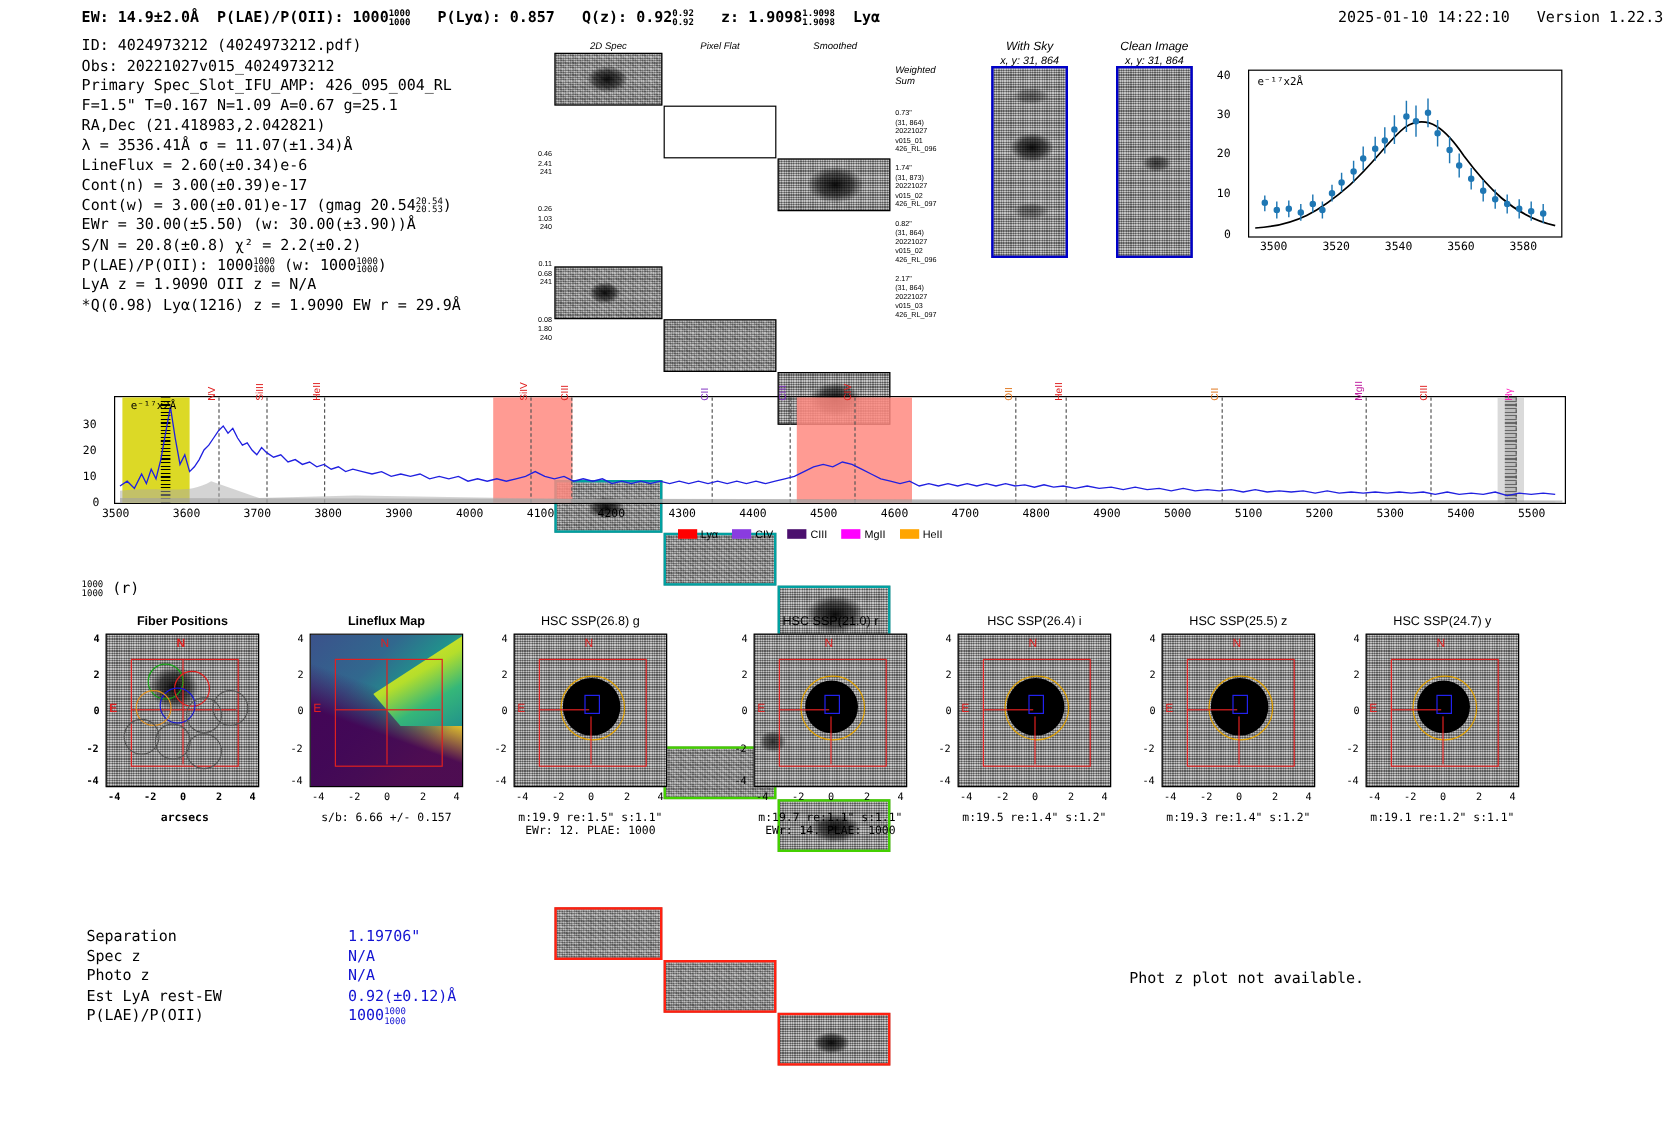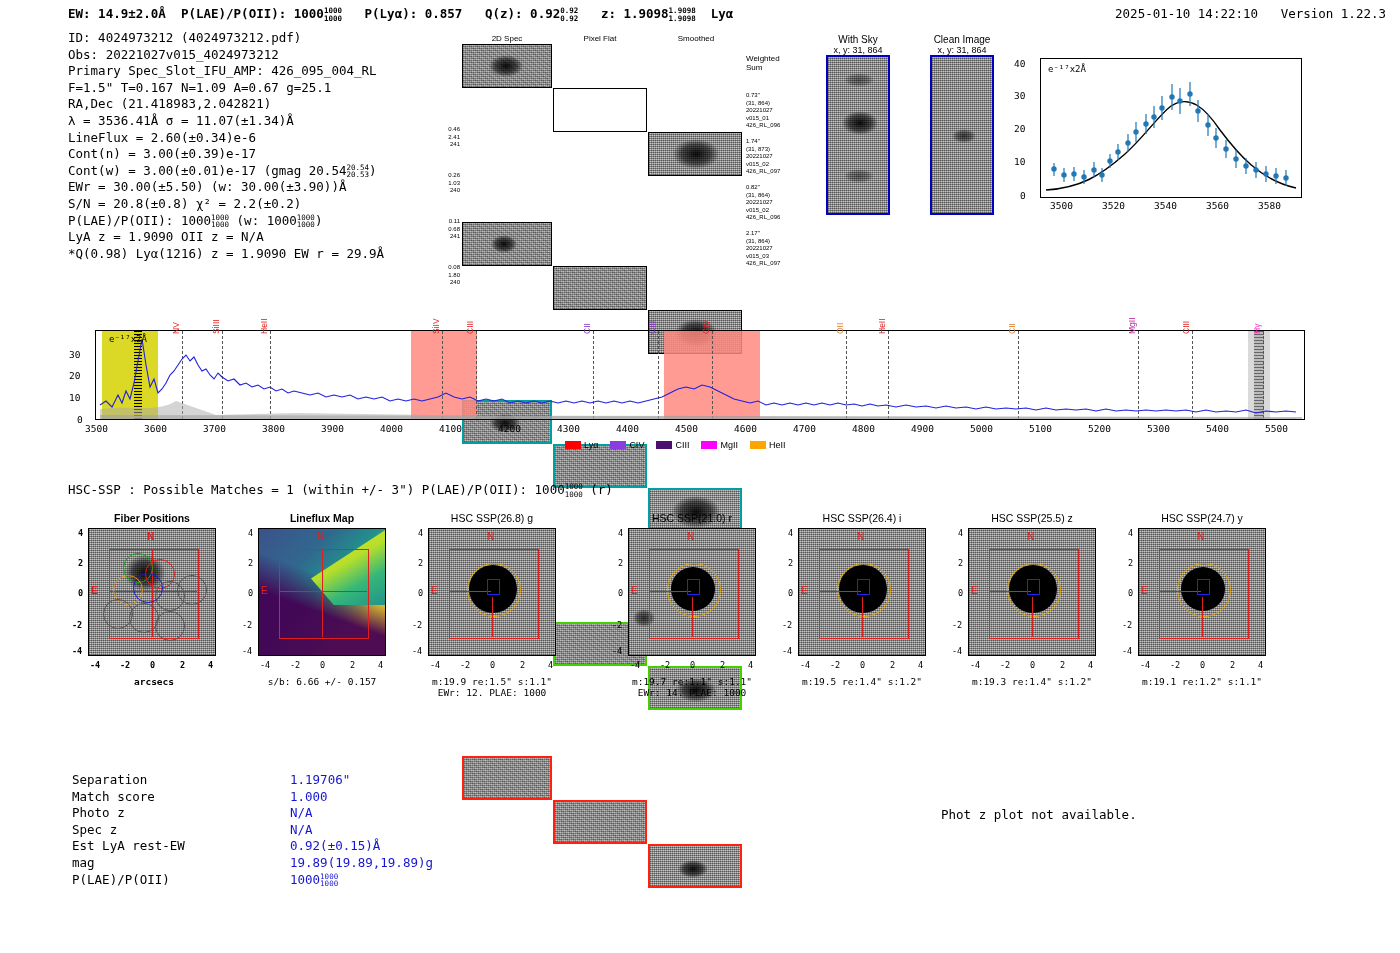--- a/index.html
+++ b/index.html
@@ -12,21 +12,21 @@
   #topline{top:6px;left:68px;font-size:12.5px;letter-spacing:0px;font-weight:bold;}
   #stamp{top:6px;right:14px;font-size:12.5px;}
   .frac{display:inline-block;font-size:7.5px;line-height:1.0;text-align:center;vertical-align:middle;}
   .frac span{display:block;}
 
   
   #infoblock{top:30px;left:68px;font-size:12.5px;line-height:16.6px;}
 
   
   #specpanel{top:34px;left:462px;}
-  .plabel{font-size:8px;text-align:center;font-family:"Liberation Sans",sans-serif;}
+  .plabel{font-size:8px;text-align:center;font-family:"Liberation Sans",sans-serif;font-style:italic;}
   .imgbox{border:1px solid #000;box-sizing:border-box;position:relative;overflow:hidden;}
   .noise{
     background-color:#9a9a9a;
     background-image:
       repeating-linear-gradient(0deg, rgba(0,0,0,.22) 0 1px, rgba(255,255,255,.18) 1px 2px),
       repeating-linear-gradient(90deg, rgba(0,0,0,.18) 0 1px, rgba(255,255,255,.14) 1px 2px),
       repeating-linear-gradient(37deg, rgba(0,0,0,.10) 0 2px, rgba(255,255,255,.10) 2px 4px);
   }
   .noisefine{
     background-color:#a2a2a2;
@@ -436,21 +436,21 @@
       <span>MgII</span>
     </div>
     <div style="display:flex;align-items:center;gap:3px;font-size:9px;font-family:'Liberation Sans',sans-serif;">
       <span class="swatch" style="background:#ffa500;"></span>
       <span>HeII</span>
     </div>
   </div>
 </div>
 
 <div class="abs mono nowrap" style="top:482px;left:68px;font-size:12.5px;">
-  <span>HSC-SSP : Possible Matches = 1 (within +/- 3")  P(LAE)/P(OII): 1000</span><span class="frac"><span>1000</span><span>1000</span></span>
+  <span class="frac"><span>1000</span><span>1000</span></span>
   <span>(r)</span>
 </div>
 
 <div class="abs" style="top:512px;left:62px;width:180px;font-weight:bold;">
   <div class="cuttitle" style="width:180px;">Fiber Positions</div>
   <div style="position:relative;margin-left:26px;margin-top:4px;">
     <div class="cut noisefine">
       <div class="blob" style="left:36px;top:26px;width:40px;height:36px;"></div>
       <div class="redbox" style="left:20px;top:20px;width:88px;height:88px;"></div>
       <div class="redcross" style="left:63px;top:20px;width:1px;height:88px;"></div>
@@ -640,21 +640,19 @@
     <div class="abs axlabel" style="left:32px;top:132px;">-2</div>
     <div class="abs axlabel" style="left:62px;top:132px;">0</div>
     <div class="abs axlabel" style="left:92px;top:132px;">2</div>
     <div class="abs axlabel" style="left:120px;top:132px;">4</div>
   </div>
   <div class="capt" style="width:180px;margin-top:20px;">m:19.1  re:1.2"  s:1.1"</div>
 </div>
 
 <div class="abs mono" id="bottomtab">
   <div><span class="k">Separation</span><span class="v">1.19706"</span></div>
-  <div><span class="k">Match score</span><span class="v">1.000</span></div>
+  <div><span class="k">Spec z</span><span class="v">N/A</span></div>
   <div><span class="k">Photo z</span><span class="v">N/A</span></div>
-  <div><span class="k">Spec z</span><span class="v">N/A</span></div>
-  <div><span class="k">Est LyA rest-EW</span><span class="v">0.92(±0.15)Å</span></div>
-  <div><span class="k">mag</span><span class="v">19.89(19.89,19.89)g</span></div>
+  <div><span class="k">Est LyA rest-EW</span><span class="v">0.92(±0.12)Å</span></div>
   <div><span class="k">P(LAE)/P(OII)</span><span class="v">1000</span><span class="frac" style="color:#1414d2;"><span>1000</span><span>1000</span></span></div>
 </div>
 
 <div class="abs mono" id="photoznote">Phot z plot not available.</div>
 
 </body></html>

